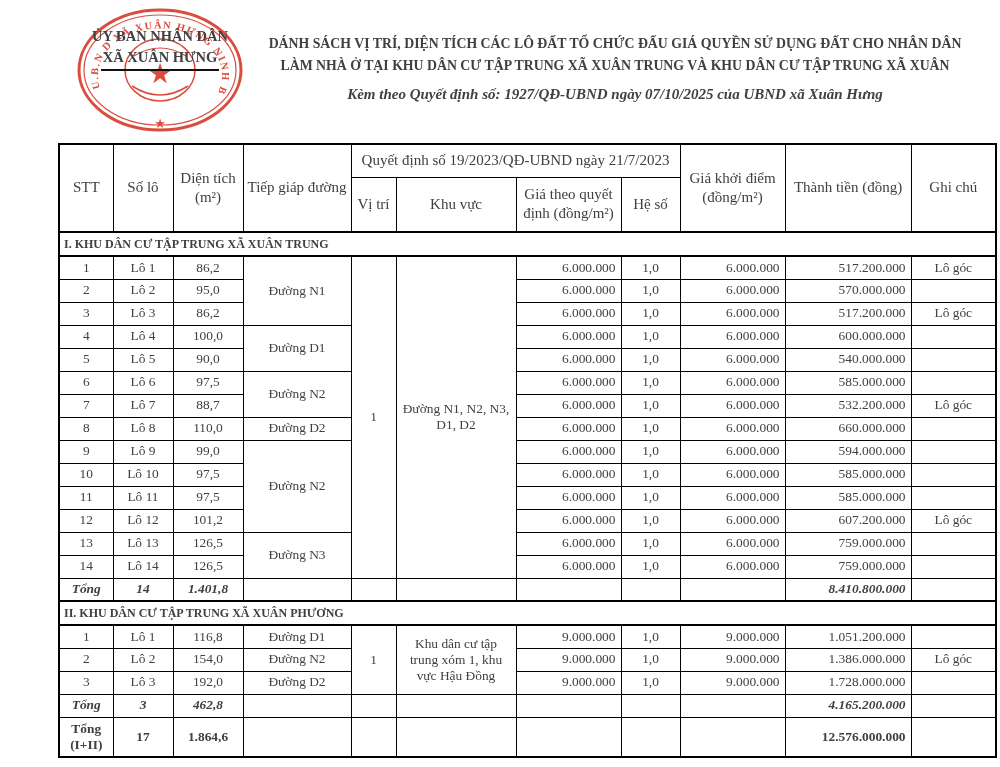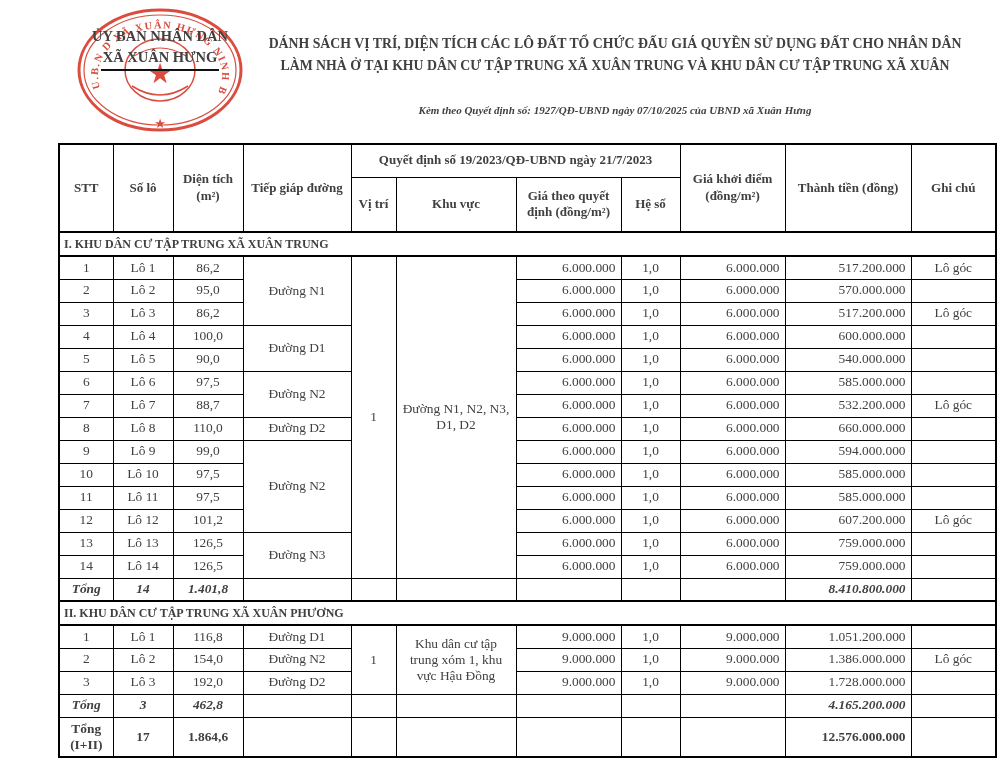--- a/index.html
+++ b/index.html
@@ -6,27 +6,27 @@
   .page{position:relative;width:1000px;height:767px;background:#ffffff;
         font-family:"Liberation Serif", serif;color:#404040;overflow:hidden;}
 
   
   .org-block{position:absolute;left:48px;top:26px;width:224px;text-align:center;
              font-weight:bold;font-size:14.5px;line-height:21px;z-index:2;}
   .org-underline{display:inline-block;border-bottom:2px solid #111;padding:0 2px 1px;}
   .seal{position:absolute;left:72px;top:4px;z-index:1;opacity:.9;}
   .title-block{position:absolute;left:238px;top:33px;width:754px;text-align:center;
                font-weight:bold;font-size:13.8px;line-height:21.5px;z-index:2;}
-  .subtitle{margin-top:24px;font-style:italic;font-size:11px;font-weight:bold;}
+  .subtitle{margin-top:8px;font-style:italic;font-size:15px;font-weight:bold;}
 
   
   table.main{position:absolute;left:58px;top:143px;width:937px;border-collapse:collapse;
              table-layout:fixed;border:2px solid #000;z-index:2;background:#fff;}
   th,td{border:1px solid #000;padding:0 3px;overflow:hidden;vertical-align:middle;}
-  th{font-size:13px;line-height:1.28;font-weight:bold;}
+  th{font-size:15px;line-height:1.28;font-weight:normal;}
   td{font-size:13.4px;line-height:1.2;}
   .c{text-align:center;} .r{text-align:right;padding-right:5px;} 
   tr.h1{height:33px;} tr.h2{height:55px;}
   tr.sec{height:24px;}
   tr.sec td{border-top:2px solid #000;border-bottom:2px solid #000;font-weight:bold;
             text-align:left;font-size:12px;padding-left:4px;}
   tr.data{height:23px;}
   tr.tot{height:23px;padding-left:35px;} tr.tot td{font-weight:bold;font-style:italic;}
   tr.grand{height:40px;margin-top:12px;} tr.grand td{font-weight:bold;font-style:normal;line-height:1.15;}
 </style>

